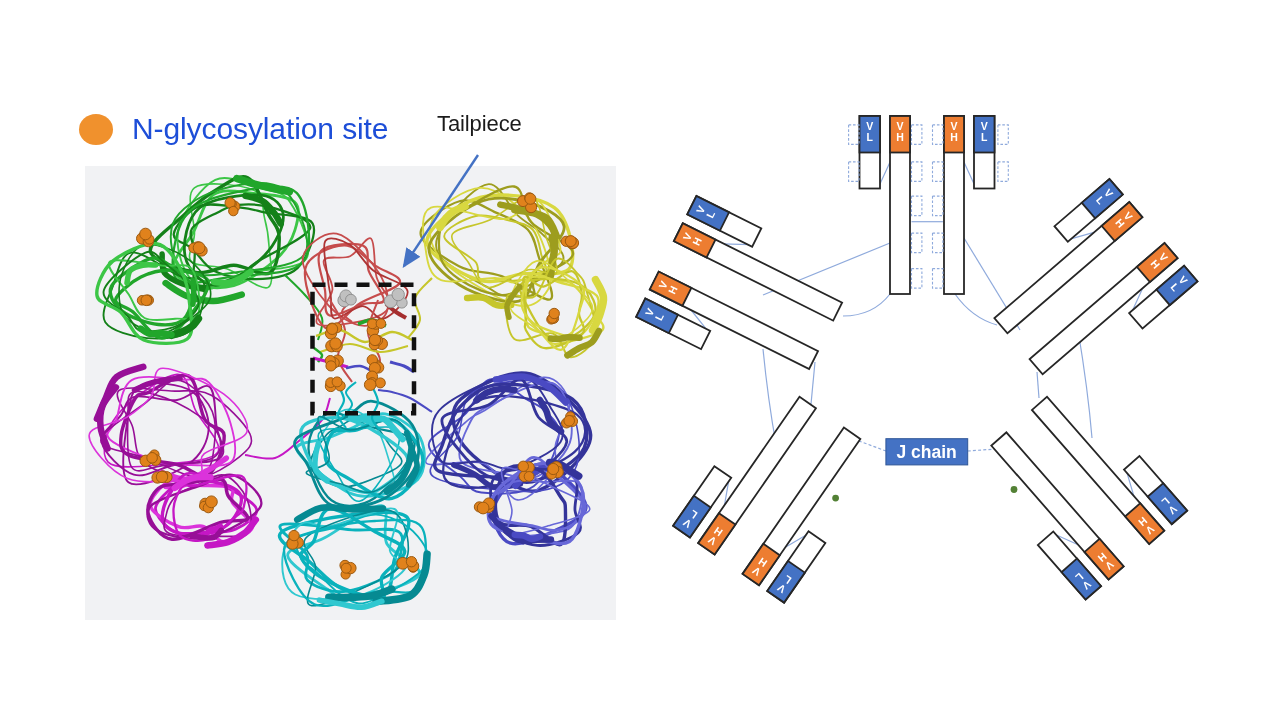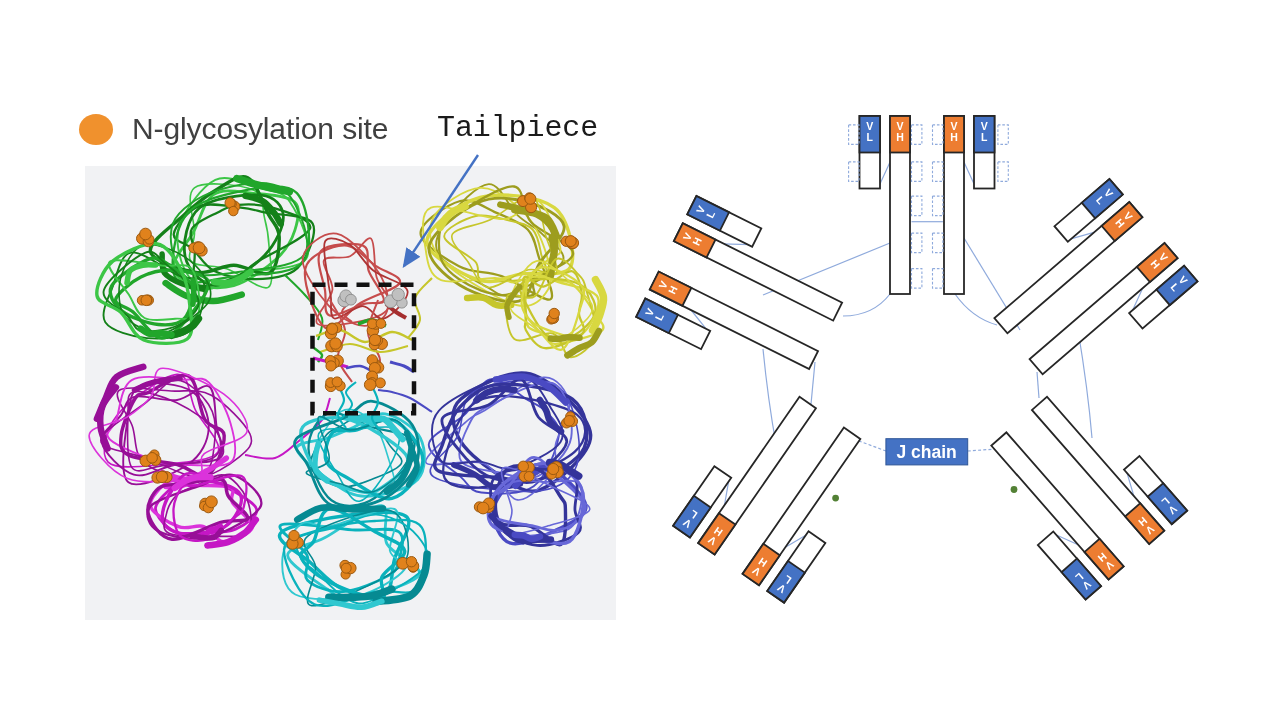--- a/index.html
+++ b/index.html
@@ -1,17 +1,17 @@
 <!DOCTYPE html>
 <html><head><meta charset="utf-8">
 <style>
 html,body{margin:0;padding:0;width:1280px;height:720px;background:#ffffff;overflow:hidden;font-family:"Liberation Sans",sans-serif;}
 .wrap{position:relative;width:1280px;height:720px;}
-.legend{position:absolute;left:132px;top:112px;font-size:30px;color:#404040;letter-spacing:-0.1px;}
-.tail{position:absolute;left:437px;top:111px;font-size:30px;color:#1b1b1b;letter-spacing:-0.1px;font-family:Liberation Mono, monospace;}
+.legend{position:absolute;left:132px;top:112px;font-size:30px;color:#1d4ed8;letter-spacing:-0.1px;}
+.tail{position:absolute;left:437px;top:111px;font-size:22px;color:#1b1b1b;letter-spacing:-0.1px;}
 .dot{position:absolute;left:79px;top:114px;width:34px;height:31px;border-radius:50%;background:#F0912D;}
 </style></head>
 <body>
 <div class="wrap">
 <svg width="640" height="720" viewBox="0 0 640 720" style="position:absolute;left:0;top:0">
       <rect x="85" y="166" width="531" height="454" fill="#F1F2F4"></rect>
       <path d="M 264.7 218.7 C 267.3 228.1 268.5 235.2 269.1 246.7 C 269.7 258.1 275.2 283.7 268.2 287.4 C 261.1 291.1 239.6 273.1 226.7 268.8 C 213.9 264.5 196.7 267.5 191.3 261.6 C 185.9 255.7 194.0 245.9 194.5 233.6 C 195.1 221.3 184.6 195.1 194.4 187.8 C 204.2 180.5 241.6 184.8 253.3 190.0 C 265.0 195.1 262.0 209.2 264.7 218.7 Z" fill="none" stroke="#3CC646" stroke-width="1.6" stroke-linejoin="round"></path>
       <path d="M 294.9 230.2 C 292.0 239.6 287.3 249.0 277.2 258.2 C 267.0 267.5 248.5 281.5 233.7 285.7 C 219.0 289.9 198.6 286.9 188.6 283.3 C 178.7 279.7 173.2 272.6 173.9 264.2 C 174.7 255.8 186.4 244.4 193.1 232.7 C 199.7 221.1 203.8 201.0 213.9 194.4 C 223.9 187.8 239.8 192.1 253.2 193.3 C 266.6 194.5 287.4 195.5 294.4 201.7 C 301.3 207.8 297.8 220.8 294.9 230.2 Z" fill="none" stroke="#3CC646" stroke-width="2.8" stroke-linejoin="round"></path>
       <path d="M 214.9 271.3 C 204.3 266.3 199.5 255.3 192.7 249.0 C 185.8 242.8 172.7 241.0 173.8 233.9 C 174.8 226.7 187.8 210.5 198.9 206.1 C 210.1 201.7 229.6 206.6 240.8 207.7 C 251.9 208.8 253.9 210.0 265.9 212.7 C 277.8 215.3 307.3 214.3 312.6 223.5 C 317.8 232.8 306.8 258.8 297.4 268.1 C 288.0 277.3 269.9 278.5 256.1 279.1 C 242.4 279.6 225.5 276.3 214.9 271.3 Z" fill="none" stroke="#148119" stroke-width="2.3" stroke-linejoin="round"></path>
       <path d="M 179.6 225.0 C 184.8 210.2 202.2 186.1 215.3 179.9 C 228.3 173.7 245.8 184.1 258.2 187.7 C 270.6 191.4 281.8 190.0 289.8 201.8 C 297.8 213.7 314.0 246.8 306.2 258.7 C 298.4 270.7 259.0 268.5 242.7 273.5 C 226.4 278.6 218.3 289.7 208.5 289.0 C 198.8 288.2 189.2 279.5 184.3 268.9 C 179.5 258.2 174.5 239.9 179.6 225.0 Z" fill="none" stroke="#3CC646" stroke-width="1.9" stroke-linejoin="round"></path>

